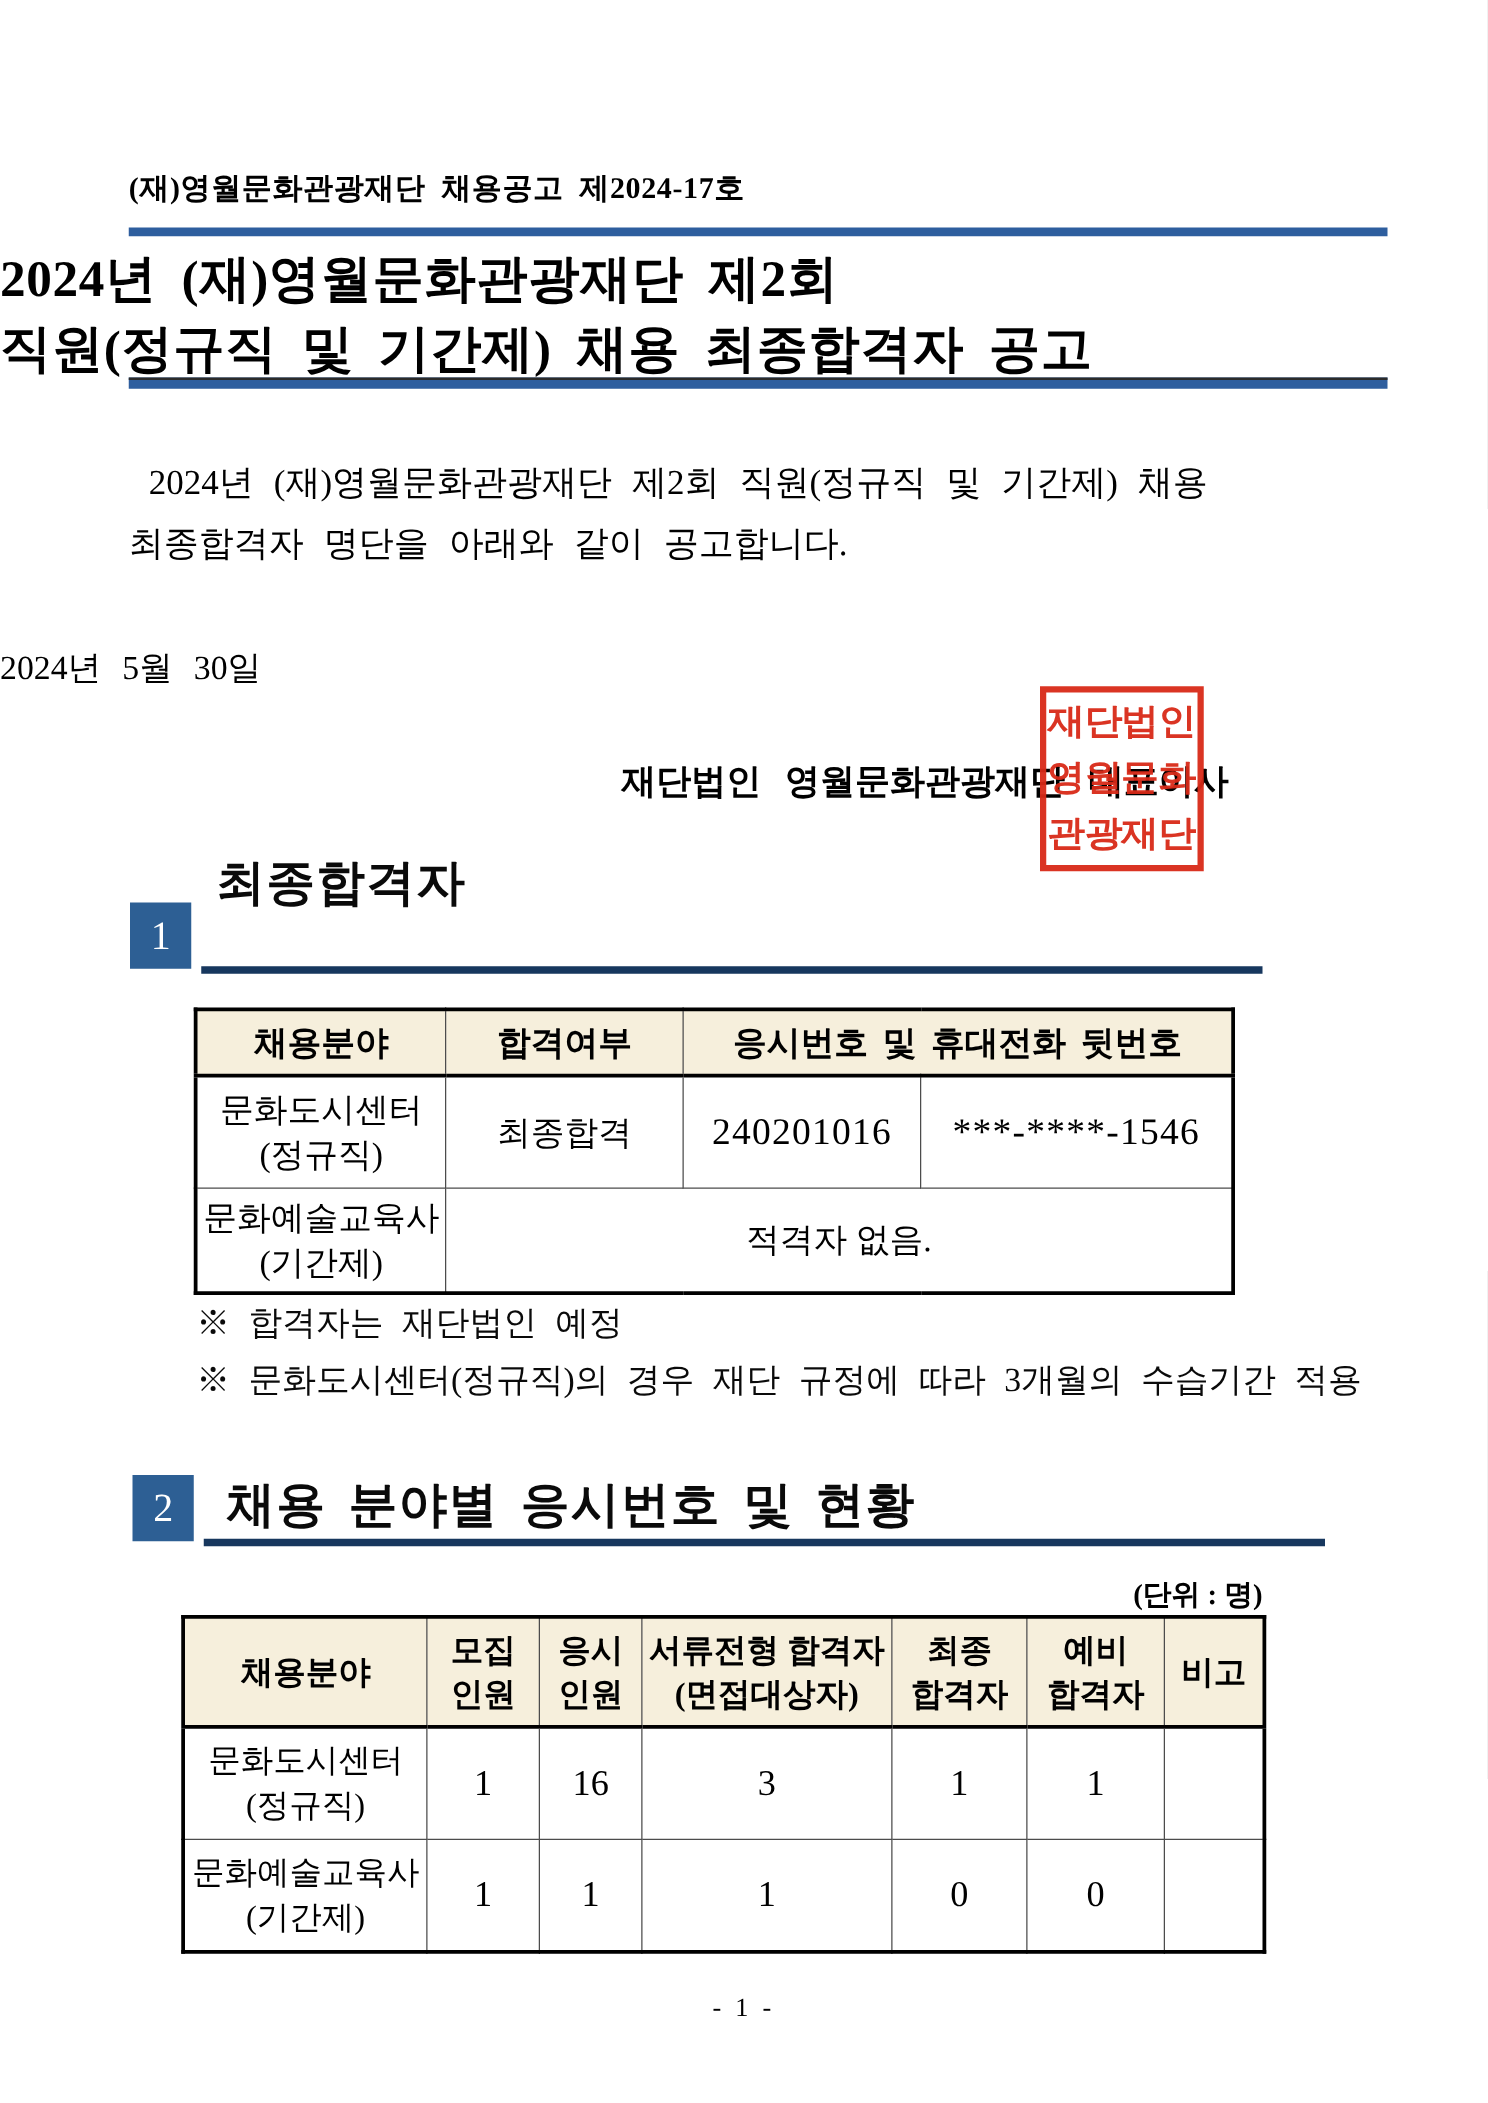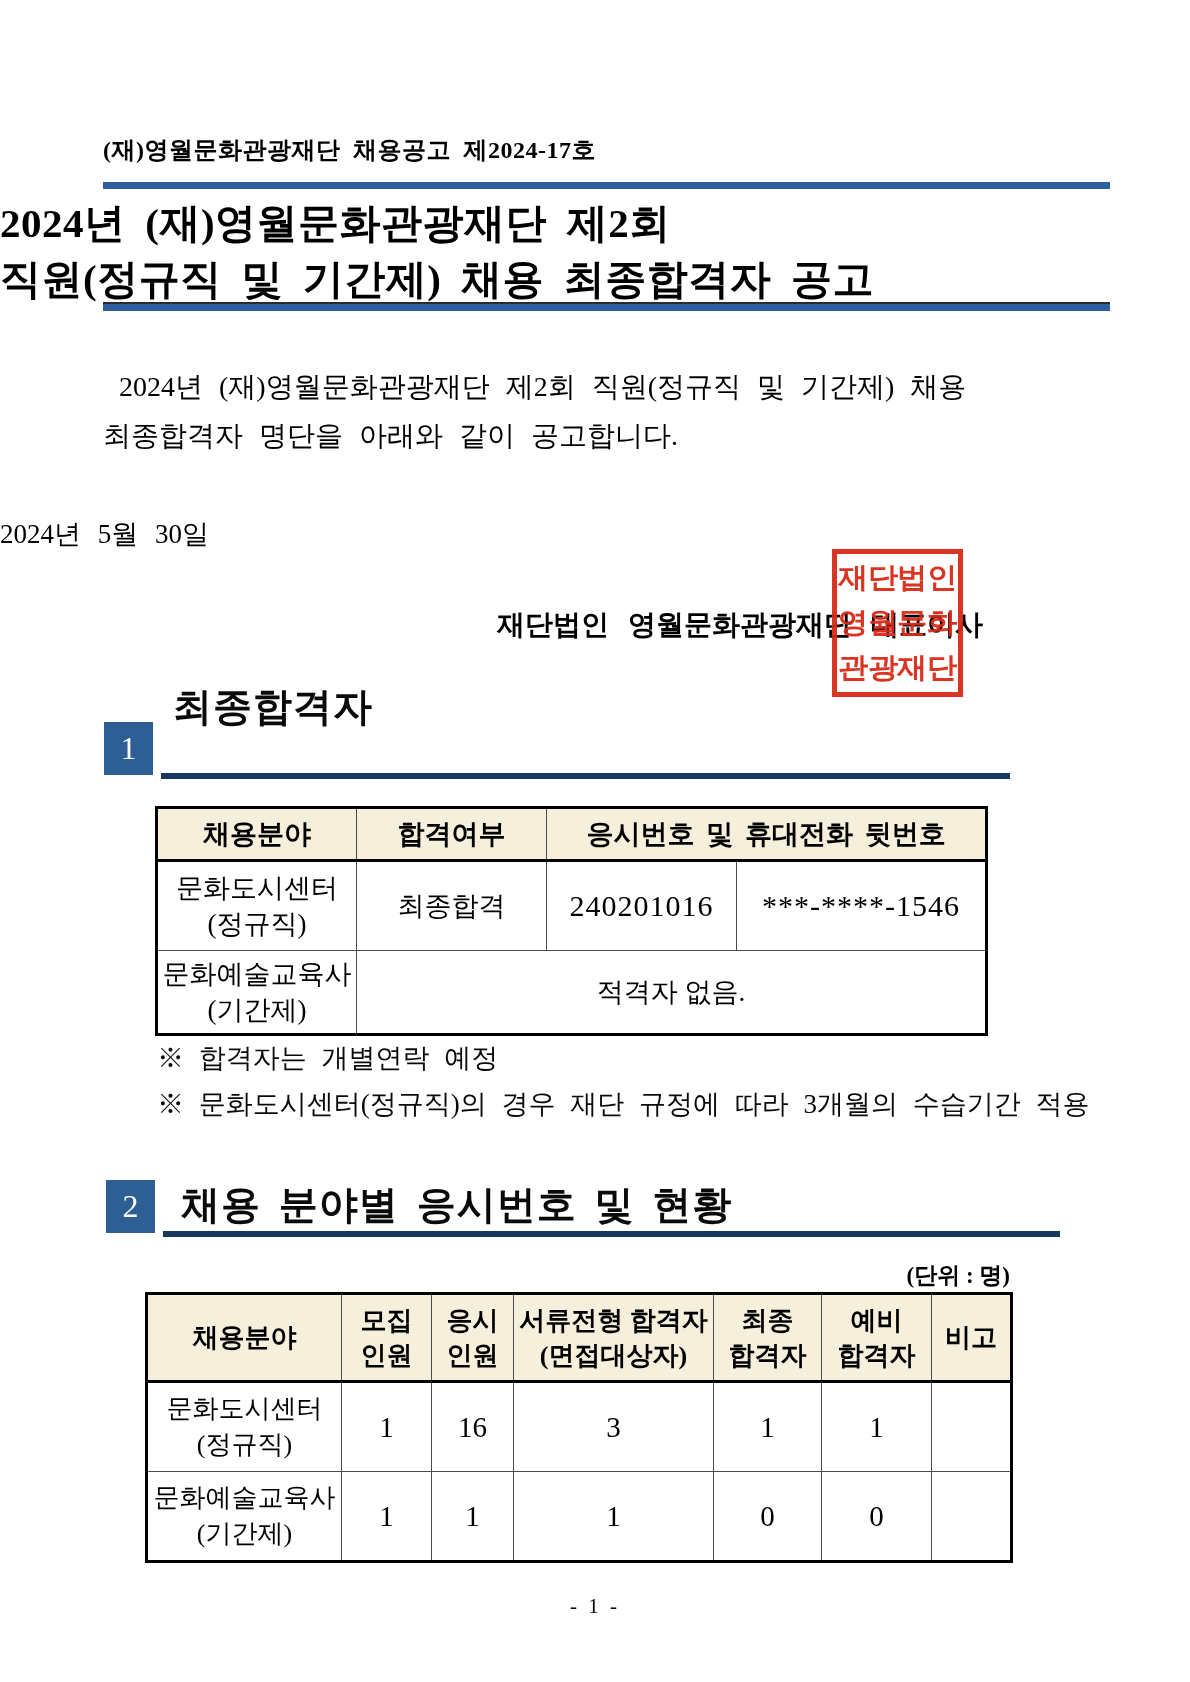--- a/index.html
+++ b/index.html
@@ -159,21 +159,21 @@
     <tr class="row2">
       <td>
         <div class="two-line">문화예술교육사</div>
         <div class="two-line">(기간제)</div>
       </td>
       <td colspan="3">적격자 없음.</td>
     </tr>
   </tbody>
     </table>
 
-  <div class="note" id="note1">※ 합격자는 개별연락 예정</div>
+  <div class="note" id="note1">※ 합격자는 재단법인 예정</div>
   <div class="note" id="note2">※ 문화도시센터(정규직)의 경우 재단 규정에 따라 3개월의 수습기간 적용</div>
 
   <div class="sec-box" id="sec2-box">2</div>
   <div class="sec-title" id="sec2-title">채용 분야별 응시번호 및 현황</div>
   <div class="sec-underline" id="sec2-underline"></div>
 
   <div class="unit-label">(단위 : 명)</div>
 
   <table class="doc-table" id="table2">
     <colgroup>

